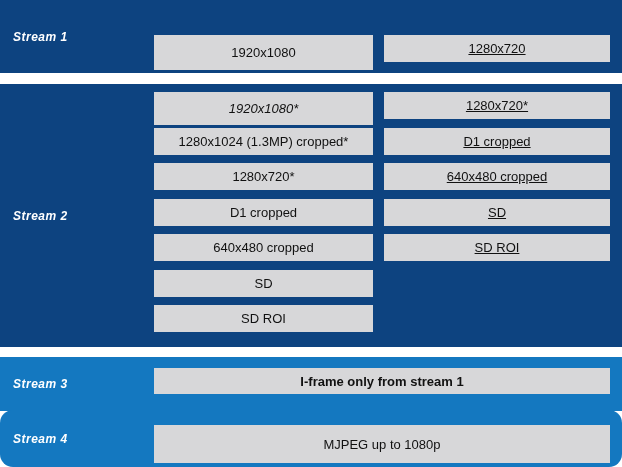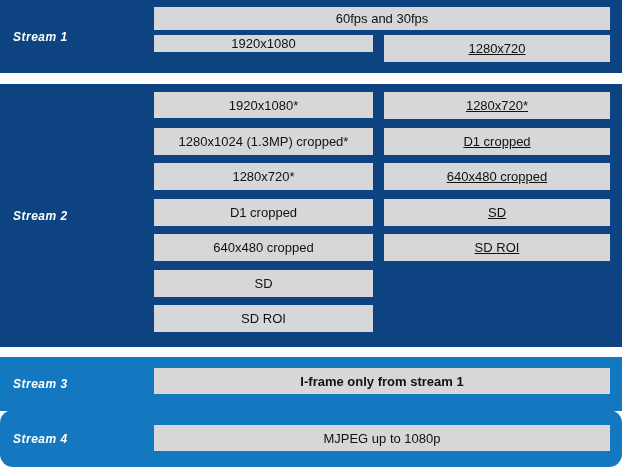--- a/index.html
+++ b/index.html
@@ -58,29 +58,28 @@
   .col-r { left: 384px; width: 226px; text-decoration: underline; }
   .full  { left: 154px; width: 456px; }
 </style>
 </head>
 <body>
 
 <div class="canvas">
 
   <section class="band dark band1">
     <div class="stream-label">Stream 1</div>
-    <div class="box full" style="top:7px; height:23px;">60fps and 30fps</div>
-    <div class="box col-l" style="top:35px; height:17px;">1920x1080</div>
+    <div class="box col-l" style="top:35px; height:35px;">1920x1080</div>
     <div class="box col-r" style="top:35px; height:27px;">1280x720</div>
   </section>
 
   <section class="band dark band2">
     <div class="stream-label">Stream 2</div>
 
-    <div class="box col-l" style="top:8px;   height:26px;">1920x1080*</div>
+    <div class="box col-l" style="top:8px;   height:33px;font-style:italic;">1920x1080*</div>
     <div class="box col-l" style="top:44px;  height:27px;">1280x1024 (1.3MP) cropped*</div>
     <div class="box col-l" style="top:79px;  height:27px;">1280x720*</div>
     <div class="box col-l" style="top:115px; height:27px;">D1 cropped</div>
     <div class="box col-l" style="top:150px; height:27px;">640x480 cropped</div>
     <div class="box col-l" style="top:186px; height:27px;">SD</div>
     <div class="box col-l" style="top:221px; height:27px;">SD ROI</div>
 
     <div class="box col-r" style="top:8px;   height:27px;">1280x720*</div>
     <div class="box col-r" style="top:44px;  height:27px;">D1 cropped</div>
     <div class="box col-r" style="top:79px;  height:27px;">640x480 cropped</div>
@@ -88,16 +87,16 @@
     <div class="box col-r" style="top:150px; height:27px;">SD ROI</div>
   </section>
 
   <section class="band light band3">
     <div class="stream-label">Stream 3</div>
     <div class="box full" style="top:11px; height:26px;font-weight:bold;">I-frame only from stream 1</div>
   </section>
 
   <section class="band light band4">
     <div class="stream-label">Stream 4</div>
-    <div class="box full" style="top:15px; height:26px;">MJPEG up to 1080p</div>
+    <div class="box full" style="top:15px; height:38px;">MJPEG up to 1080p</div>
   </section>
 
 </div>
 
 </body></html>

